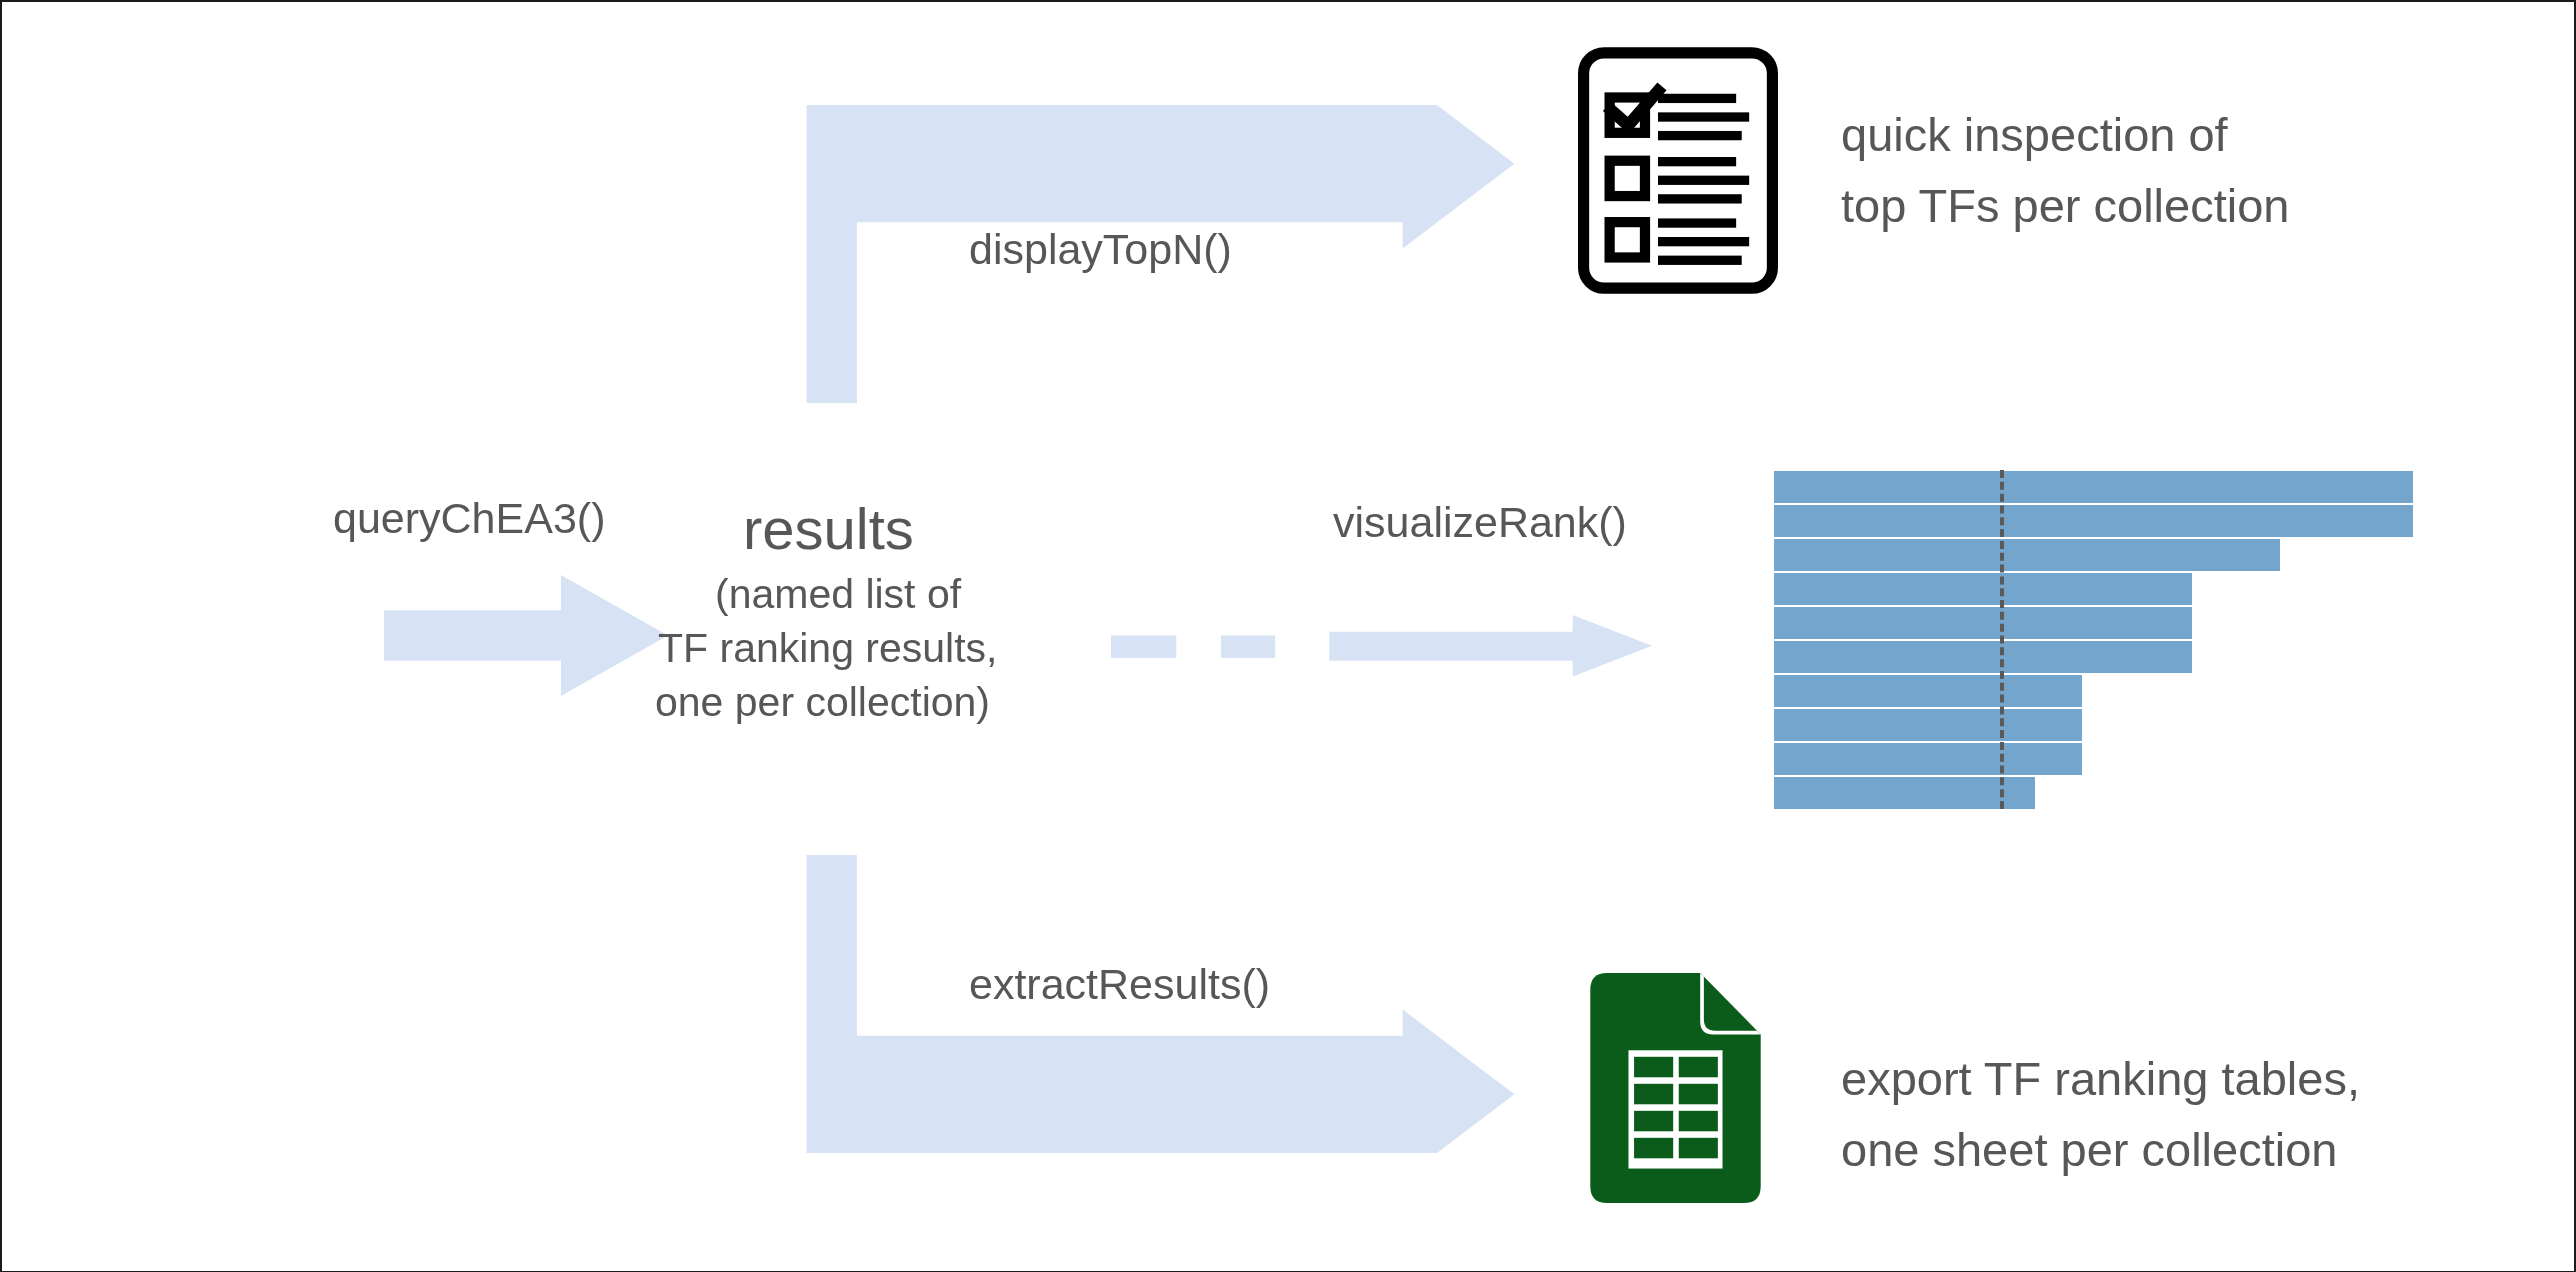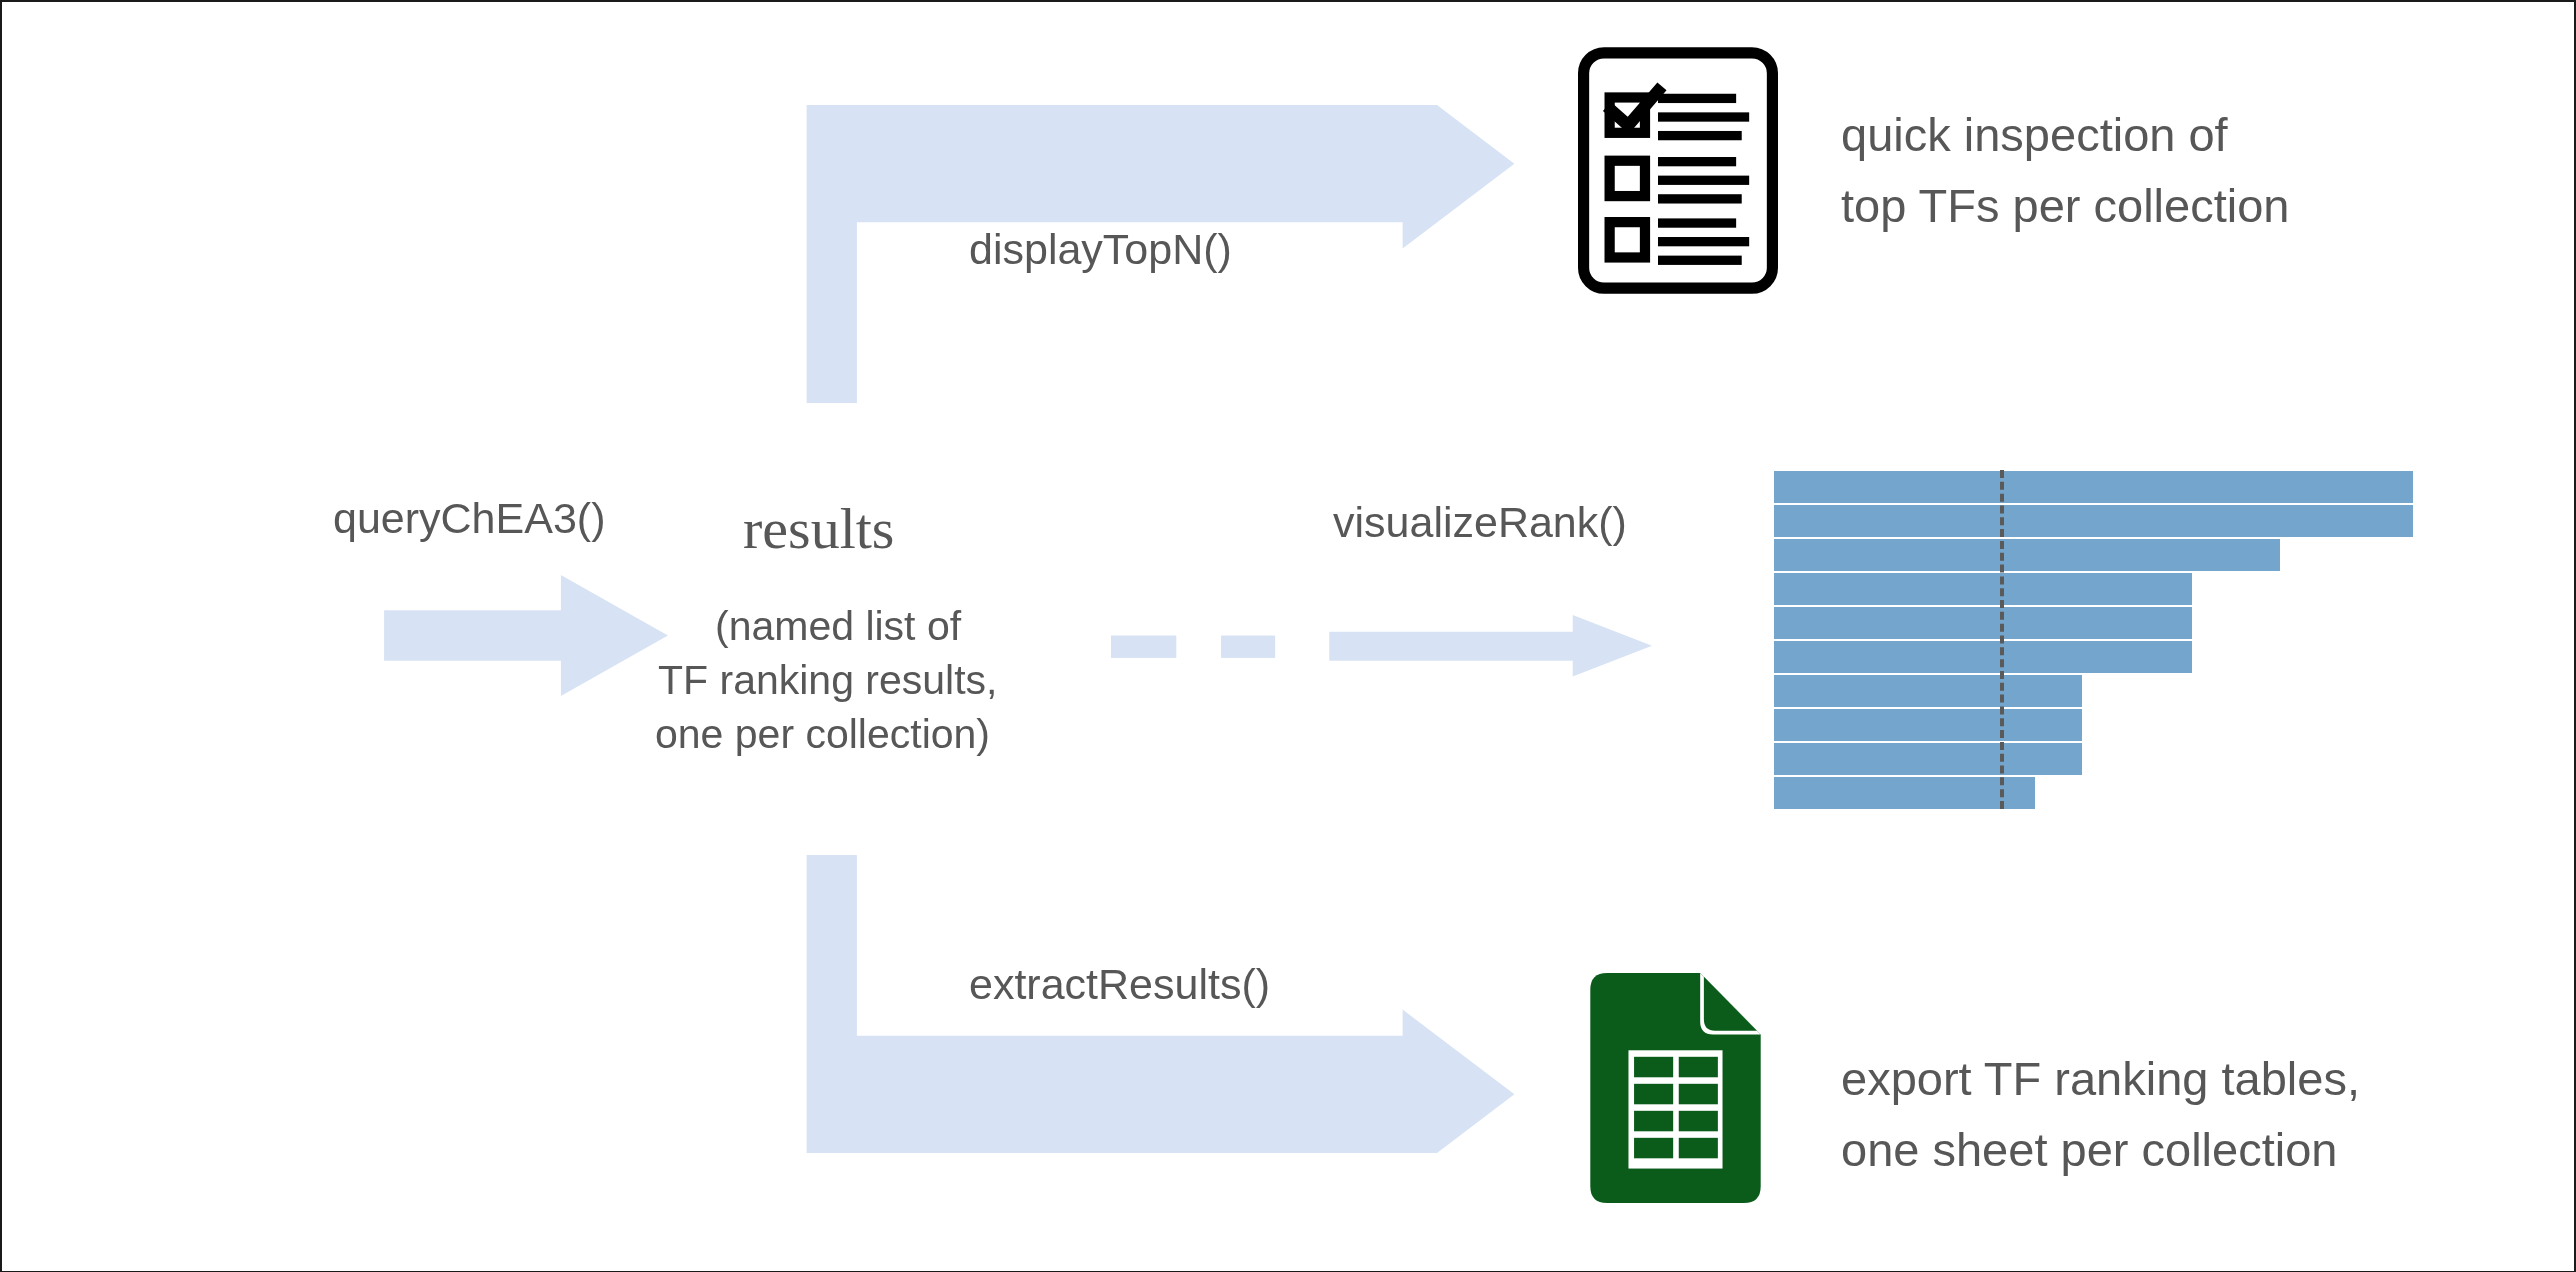--- a/index.html
+++ b/index.html
@@ -21,23 +21,23 @@
   }
 
   
   .txt {
     position: absolute;
     color: #575757;
     font-family: "Liberation Sans", sans-serif;
     white-space: pre;
     line-height: 1.15;
   }
-  .txt-big   { font-size: 58px; font-family: Liberation Serif, serif; }
+  .txt-big   { font-size: 58px; }
   .txt-mid   { font-size: 47px; }
-  .txt-small { font-size: 41px; margin-top: 32px; }
+  .txt-small { font-size: 41px; }
   .txt-fn    { font-size: 43px; }
 
   
   .arrow-svg { position: absolute; display: block; }
 
   
   #bar-chart {
     position: absolute;
     left: 1771px;
     top: 468px;

